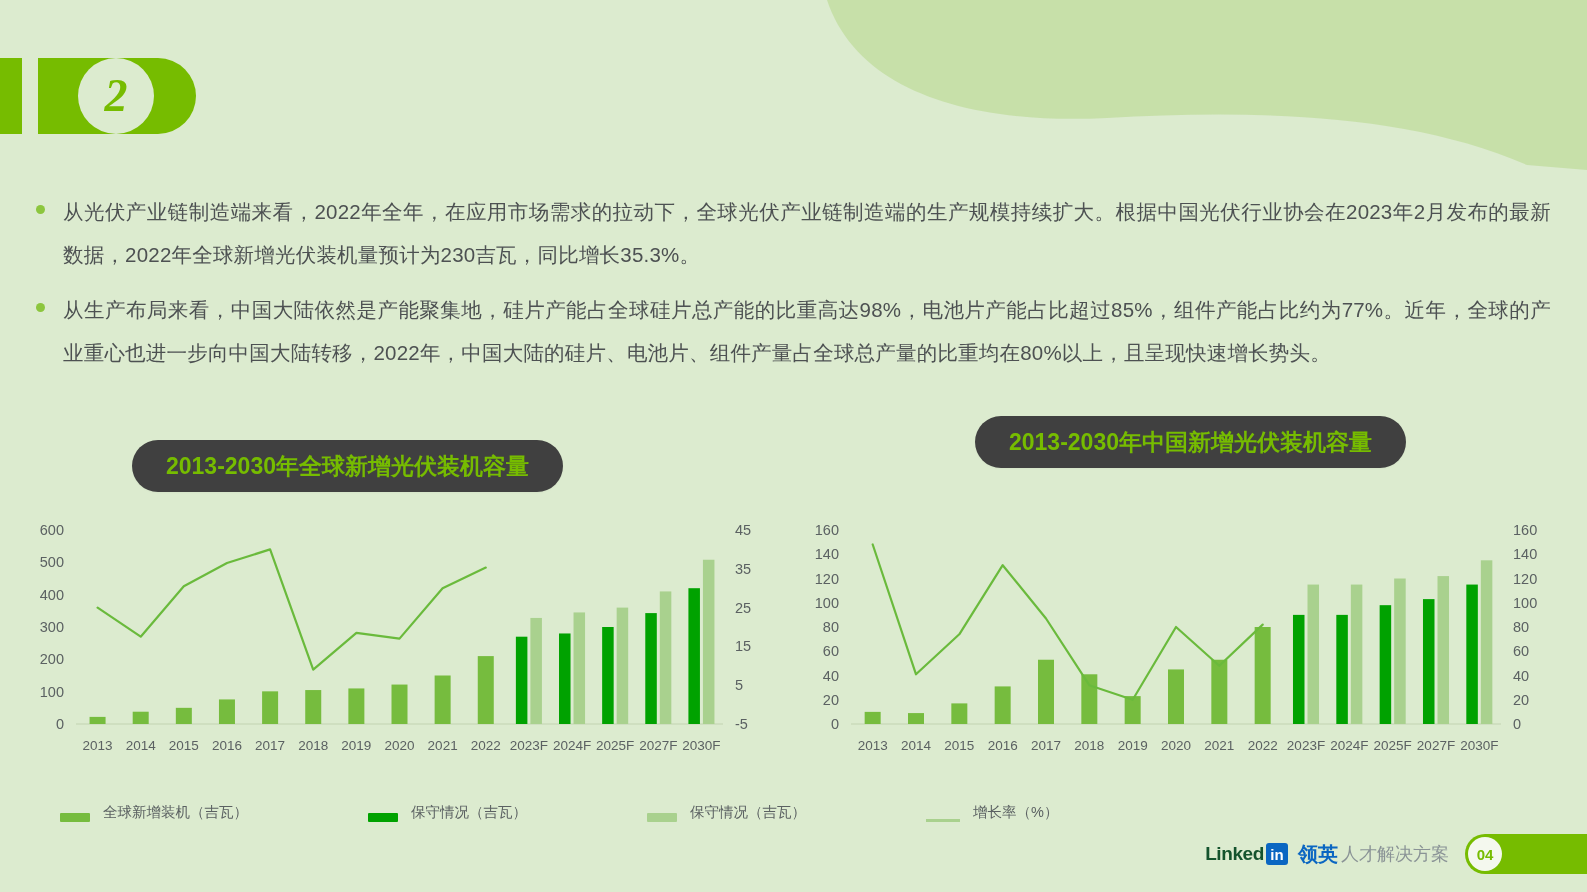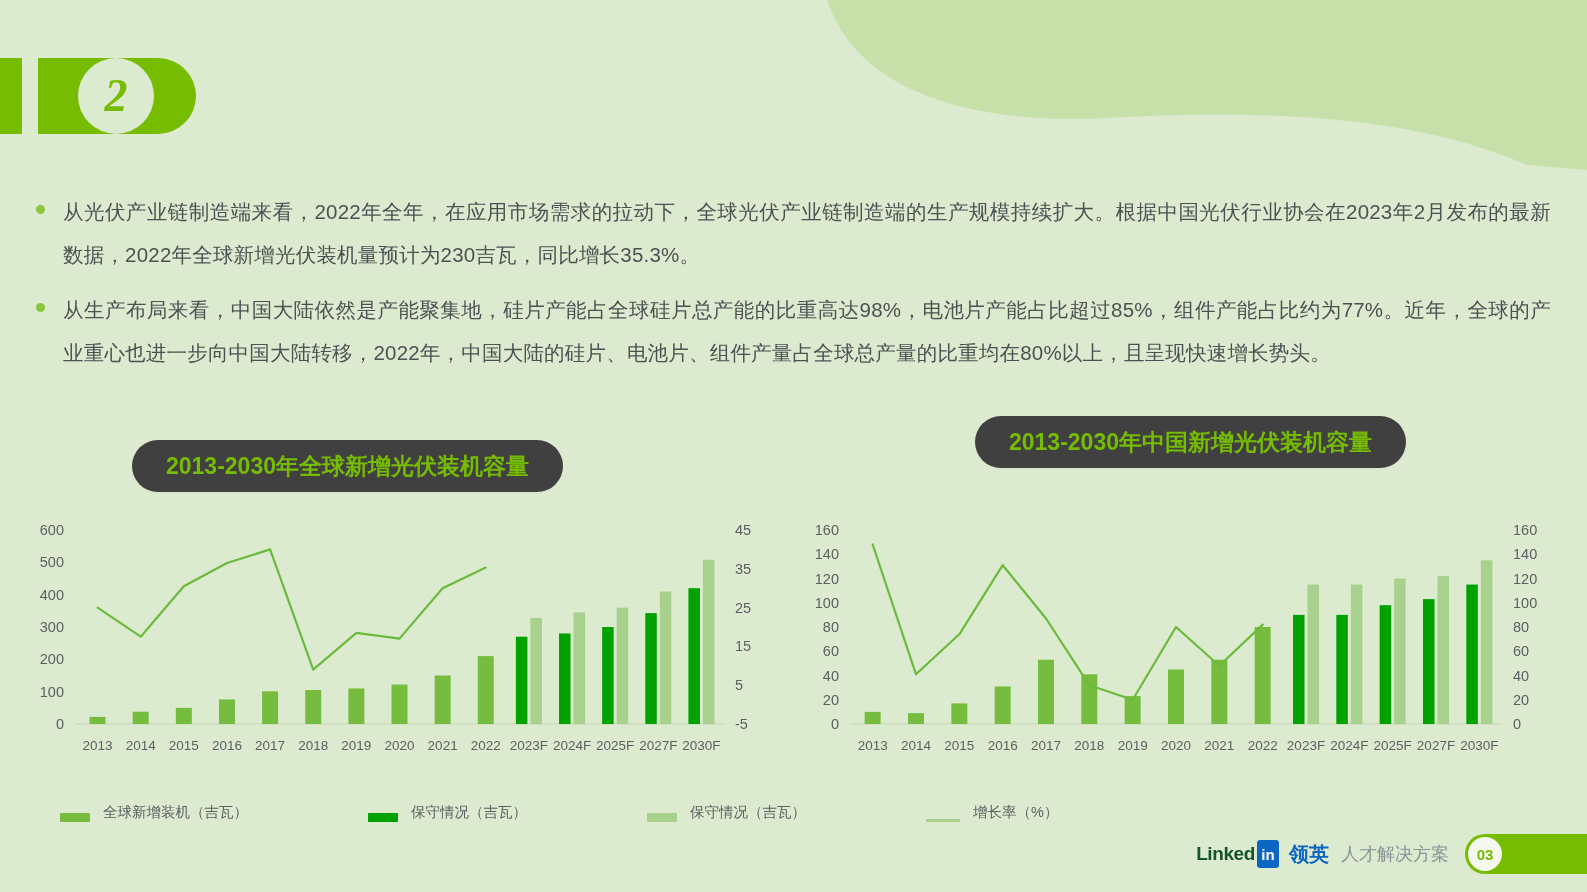--- a/index.html
+++ b/index.html
@@ -42,23 +42,23 @@
   
   .legend{position:absolute;left:60px;top:803px;display:flex;align-items:center;}
   .lg-item{display:flex;align-items:flex-end;margin-right:120px;}
   .lg-swatch{width:30px;height:9px;border-radius:1px;margin-right:13px;}
   .lg-line{width:34px;height:3px;margin-right:13px;}
   .lg-text{font-size:14.5px;color:#5b6162;white-space:nowrap;}
 
   
   .footer{position:absolute;right:0;bottom:18px;display:flex;align-items:center;}
   .li-word{font-size:19px;font-weight:700;color:#14532d;letter-spacing:-.4px;}
-  .li-box{display:inline-flex;align-items:center;justify-content:center;width:22px;height:28px;background:#0a66c2;color:#fff;font-size:15px;font-weight:700;border-radius:3px;margin:0 2px;font-family:"Liberation Sans",sans-serif;}
+  .li-box{display:inline-flex;align-items:center;justify-content:center;width:22px;height:22px;background:#0a66c2;color:#fff;font-size:15px;font-weight:700;border-radius:3px;margin:0 2px;font-family:"Liberation Sans",sans-serif;}
   .li-cn{font-size:20px;font-weight:700;color:#0a66c2;margin-left:8px;}
-  .li-slogan{font-size:18px;color:#8a9396;margin-left:12px;}
+  .li-slogan{font-size:18px;color:#8a9396;margin-left:3px;}
   .pg-pill{position:relative;margin-left:16px;width:122px;height:40px;background:#76bc00;border-radius:20px 0 0 20px;display:flex;align-items:center;}
   .pg-circle{width:34px;height:34px;border-radius:50%;background:#f4f8ee;display:flex;align-items:center;justify-content:center;margin-left:3px;}
   .pg-num{font-size:15px;color:#76bc00;font-weight:600;}
 </style>
 </head>
 <body>
 
 <svg class="deco-wave" viewBox="0 0 820 170" preserveAspectRatio="none">
   <path d="M60,0 C90,90 200,125 340,118 C480,110 640,112 760,165 L820,170 L820,0 Z" fill="#c3deA2" opacity="0.85"></path>
 </svg>
@@ -224,16 +224,16 @@
   </div>
 </div>
 
 <div class="footer">
   <span class="li-word">Linked</span>
     <span class="li-box">in</span>
     <span class="li-cn">领英</span>
   <span class="li-slogan">人才解决方案</span>
   <div class="pg-pill">
     <div class="pg-circle">
-      <span class="pg-num">03</span>
+      <span class="pg-num">04</span>
     </div>
   </div>
 </div>
 
 </body></html>

